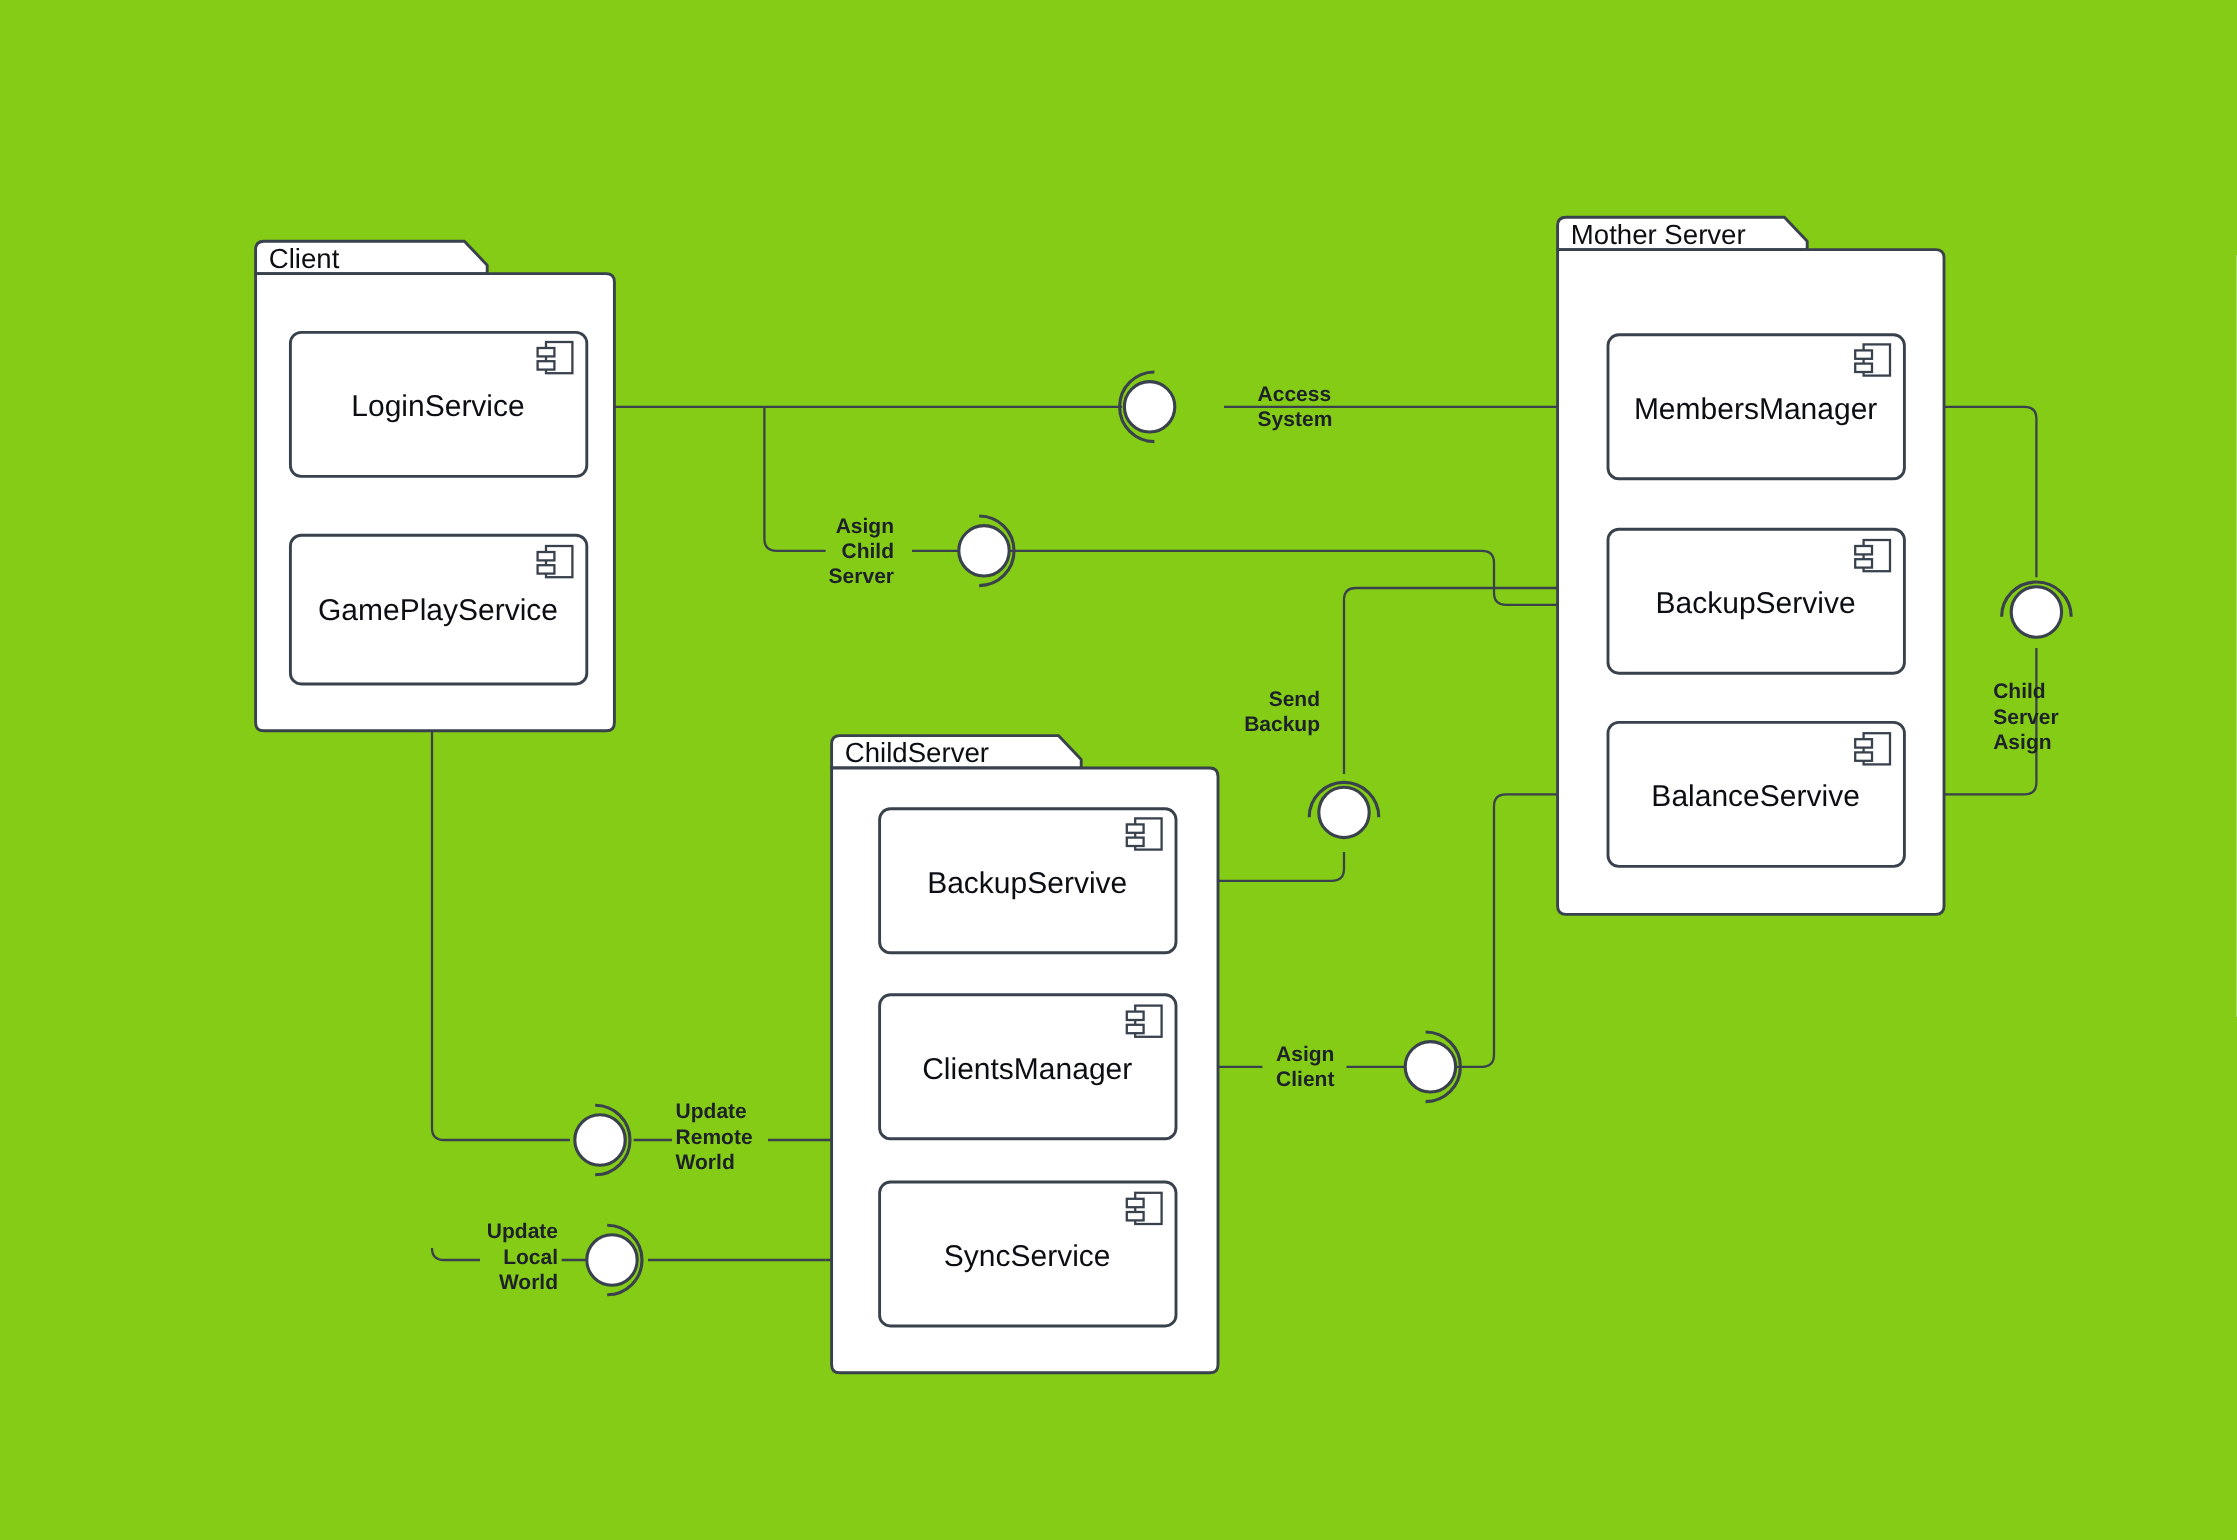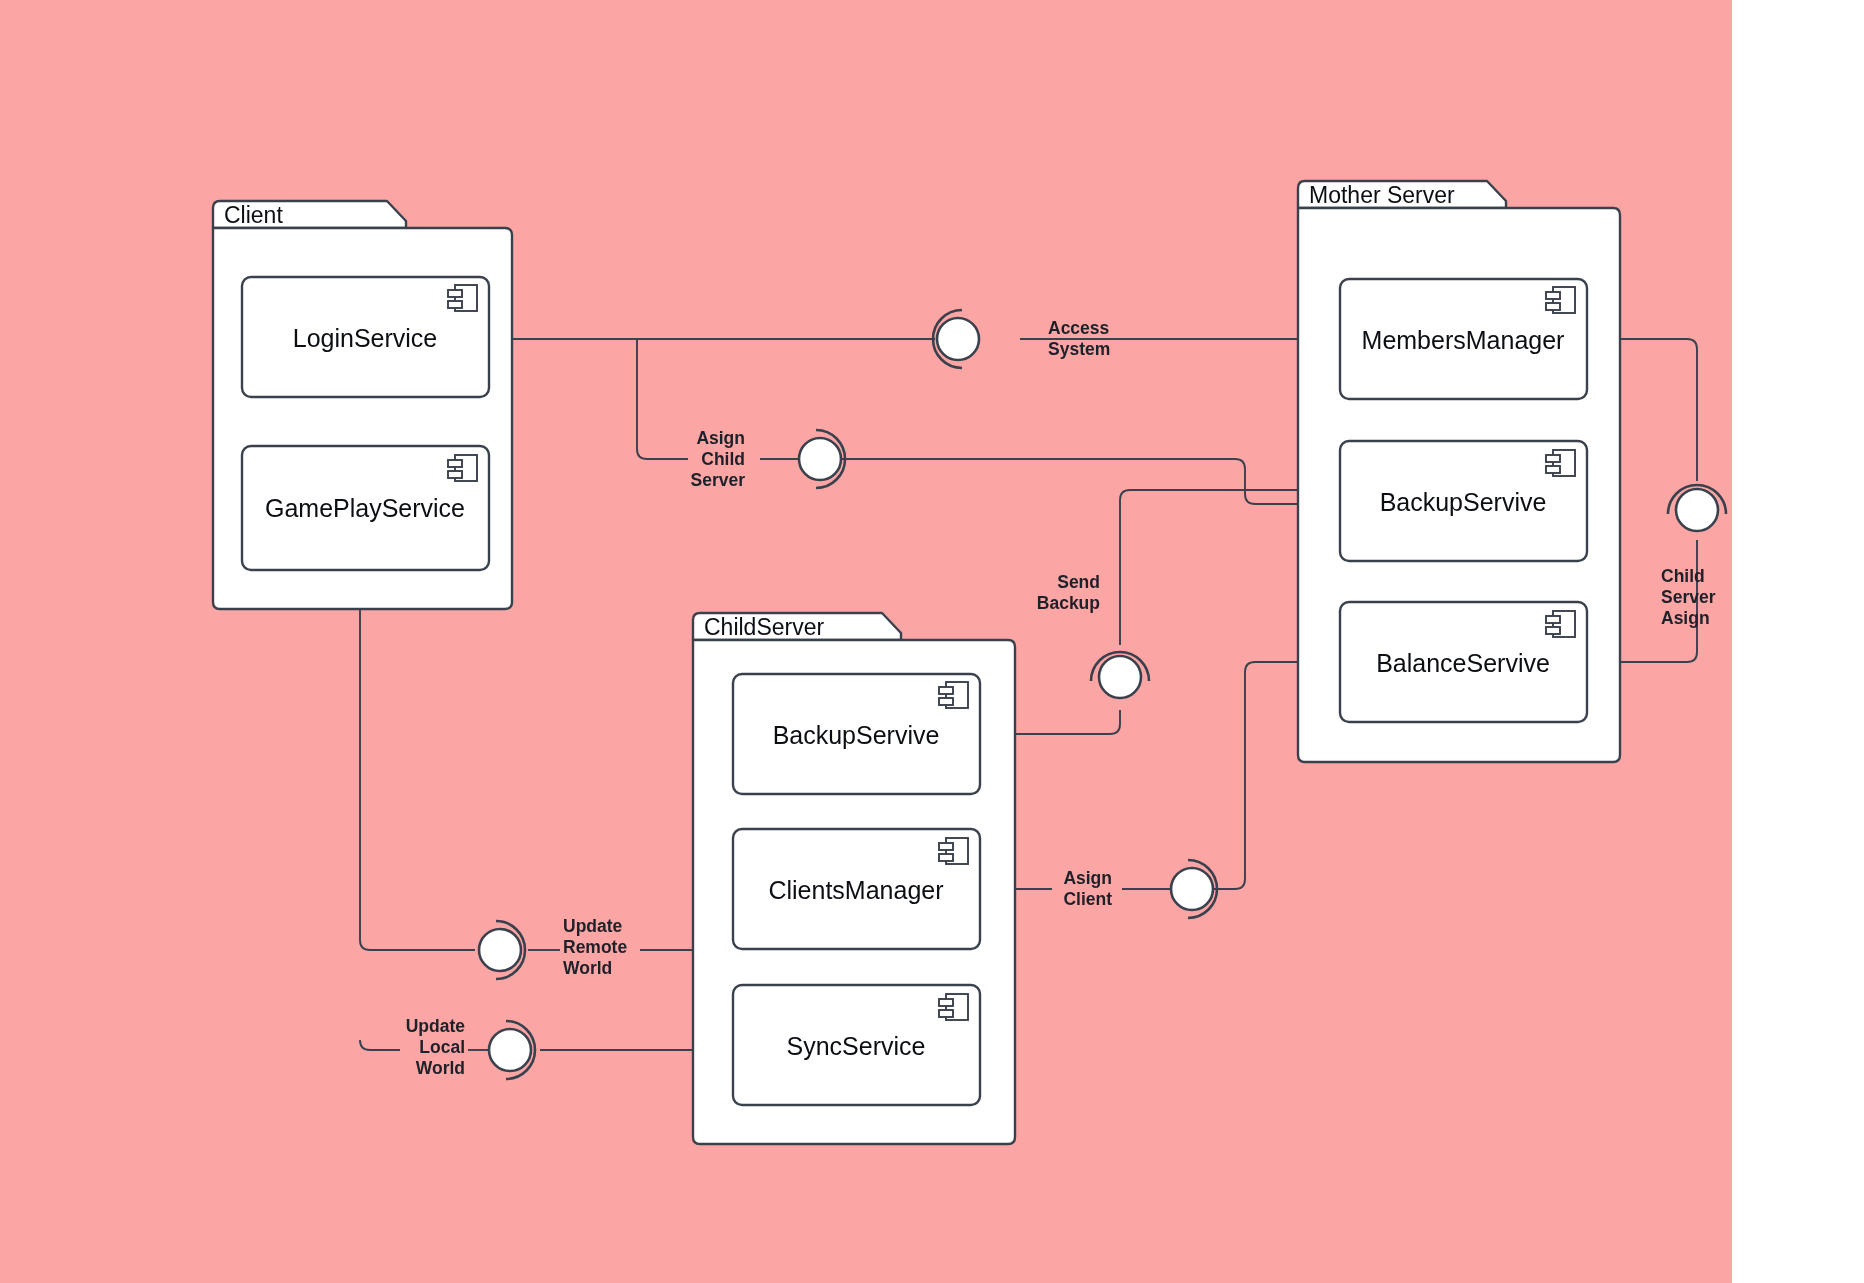--- a/index.html
+++ b/index.html
@@ -5,23 +5,23 @@
   html, body {
     margin: 0;
     padding: 0;
     background: #ffffff;
   }
   body {
     font-family: "Liberation Sans", sans-serif;
   }
   #canvas {
     position: relative;
-    width: 1732px;
+    width: 1864px;
     height: 1283px;
-    background: #fca5a5;
+    background: #84cc16;
     overflow: hidden;
   }
   #diagram-svg {
     position: absolute;
     left: 0;
     top: 0;
     width: 1864px;
     height: 1283px;
   }
   .pkg-shape {

